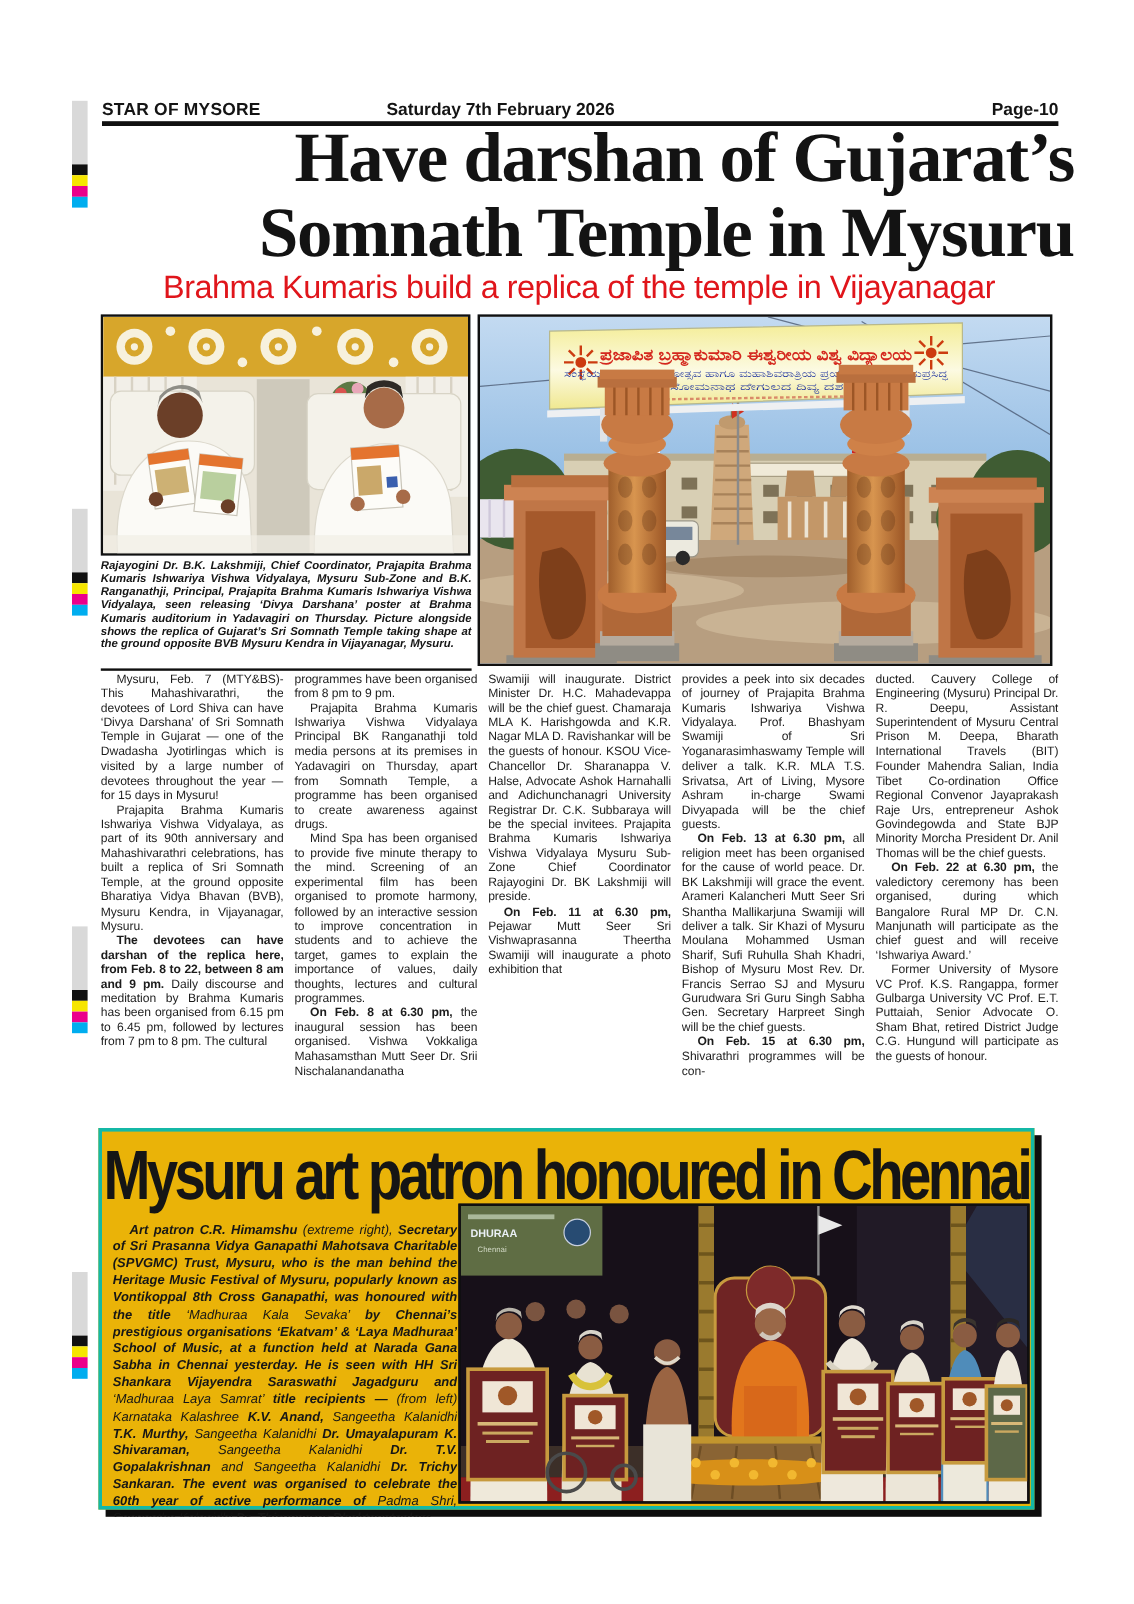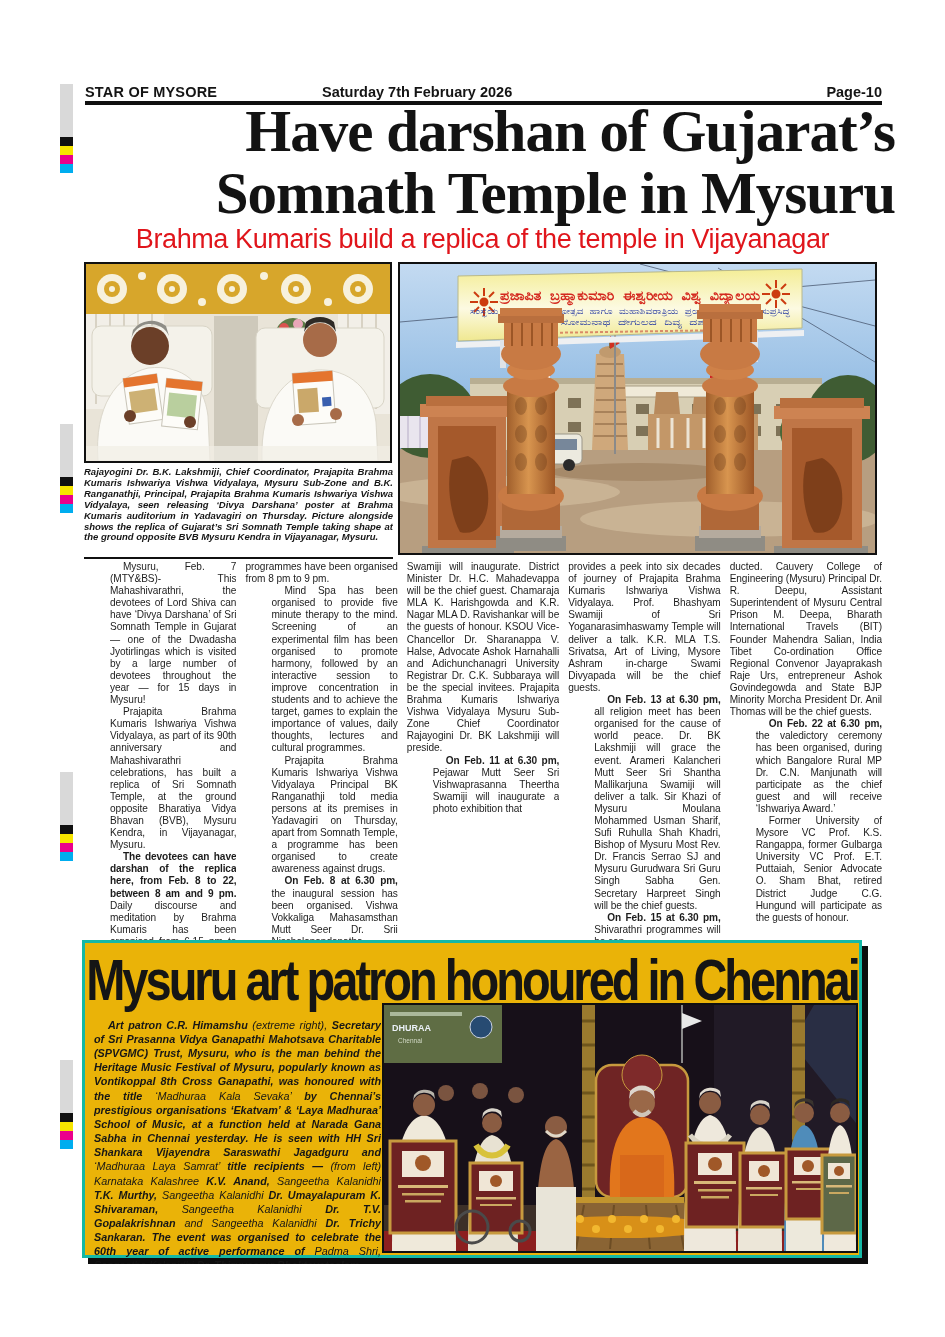--- a/index.html
+++ b/index.html
@@ -15,34 +15,34 @@
   .hdr .date{position:absolute;left:237px;top:0;text-align:center;}
   .hdr .pnum{position:absolute;right:0;top:0;}
   .hdr-rule{position:absolute;left:85px;top:101px;width:797px;height:4px;background:#101010;}
   
   .headline{position:absolute;left:70px;top:100px;width:825px;text-align:right;
             font-family:"Liberation Serif",serif;font-weight:bold;font-size:59px;
             line-height:62px;letter-spacing:-1px;color:#131313;}
   .subhead{position:absolute;left:70px;top:224px;width:825px;text-align:center;
            font-size:27px;letter-spacing:-.4px;color:#e0151b;}
   
-  .photo{position:absolute;border:2px solid #101010;background:#dfe7ef;box-sizing:border-box;font-family:Liberation Mono, monospace;}
+  .photo{position:absolute;border:2px solid #101010;background:#dfe7ef;box-sizing:border-box;}
   .photo svg{display:block;}
   #leftPhoto{left:84px;top:262px;width:308px;height:201px;}
   #rightPhoto{left:398px;top:262px;width:479px;height:293px;}
   
   .cap1{position:absolute;left:84px;top:467px;width:309px;height:88px;overflow:hidden;
         font-weight:bold;font-style:italic;font-size:9.5px;line-height:10.9px;
         text-align:justify;color:#161616;}
   .cap1-rule{position:absolute;left:84px;top:557px;width:309px;height:2px;background:#101010;}
   
   .columns{position:absolute;left:84px;top:561px;width:798px;height:388px;display:flex;gap:9px;overflow:hidden;}
   .col{flex:1 1 0;overflow:hidden;}
   .col p{margin:0;font-size:10.1px;line-height:12.1px;text-align:justify;color:#1c1c1c;letter-spacing:-.05px;}
-  .col p.ind{text-indent:13px;margin-left:26px;}
+  .col p.ind{text-indent:13px;}
   .col p b{letter-spacing:-.1px;}
   
   .box2{position:absolute;left:82px;top:940px;width:780px;height:318px;border:3px solid #14b8a6;
         background:#eab308;box-shadow:6px 6px 0 #0d0d0d;box-sizing:border-box;}
   .hl2{position:absolute;left:0;top:2px;width:774px;text-align:center;font-weight:bold;
        font-size:47px;letter-spacing:-3px;color:#151515;transform:scale(1.0,1.24);transform-origin:50% 0;
        white-space:nowrap;}
   .cap2{position:absolute;left:9px;top:64px;width:287px;height:246px;overflow:hidden;
         font-style:italic;font-size:10.8px;line-height:14.15px;text-align:justify;
         text-indent:14px;color:#161616;}
@@ -375,22 +375,22 @@
   <div class="cap1-rule"></div>
 
   <div class="columns">
     <div class="col">
         <p class="ind">Mysuru, Feb. 7 (MTY&amp;BS)- This Mahashivarathri, the devotees of Lord Shiva can have ‘Divya Darshana’ of Sri Somnath Temple in Gujarat — one of the Dwadasha Jyotirlingas which is visited by a large number of devotees throughout the year — for 15 days in Mysuru!</p>
         <p class="ind">Prajapita Brahma Kumaris Ishwariya Vishwa Vidyalaya, as part of its 90th anniversary and Mahashivarathri celebrations, has built a replica of Sri Somnath Temple, at the ground opposite Bharatiya Vidya Bhavan (BVB), Mysuru Kendra, in Vijayanagar, Mysuru.</p>
         <p class="ind"><b>The devotees can have darshan of the replica here, from Feb. 8 to 22, between 8 am and 9 pm.</b> Daily discourse and meditation by Brahma Kumaris has been organised from 6.15 pm to 6.45 pm, followed by lectures from 7 pm to 8 pm. The cultural</p>
       </div>
     <div class="col">
         <p class="">programmes have been organised from 8 pm to 9 pm.</p>
+        <p class="ind">Prajapita Brahma Kumaris Ishwariya Vishwa Vidyalaya Principal BK Ranganathji told media persons at its premises in Yadavagiri on Thursday, apart from Somnath Temple, a programme has been organised to create awareness against drugs.</p>
         <p class="ind">Mind Spa has been organised to provide five minute therapy to the mind. Screening of an experimental film has been organised to promote harmony, followed by an interactive session to improve concentration in students and to achieve the target, games to explain the importance of values, daily thoughts, lectures and cultural programmes.</p>
-        <p class="ind">Prajapita Brahma Kumaris Ishwariya Vishwa Vidyalaya Principal BK Ranganathji told media persons at its premises in Yadavagiri on Thursday, apart from Somnath Temple, a programme has been organised to create awareness against drugs.</p>
         <p class="ind"><b>On Feb. 8 at 6.30 pm,</b> the inaugural session has been organised. Vishwa Vokkaliga Mahasamsthan Mutt Seer Dr. Srii Nischalanandanatha</p>
       </div>
     <div class="col">
         <p class="">Swamiji will inaugurate. District Minister Dr. H.C. Mahadevappa will be the chief guest. Chamaraja MLA K. Harishgowda and K.R. Nagar MLA D. Ravishankar will be the guests of honour. KSOU Vice-Chancellor Dr. Sharanappa V. Halse, Advocate Ashok Harnahalli and Adichunchanagri University Registrar Dr. C.K. Subbaraya will be the special invitees. Prajapita Brahma Kumaris Ishwariya Vishwa Vidyalaya Mysuru Sub-Zone Chief Coordinator Rajayogini Dr. BK Lakshmiji will preside.</p>
         <p class="ind"><b>On Feb. 11 at 6.30 pm,</b> Pejawar Mutt Seer Sri Vishwaprasanna Theertha Swamiji will inaugurate a photo exhibition that</p>
       </div>
     <div class="col">
         <p class="">provides a peek into six decades of journey of Prajapita Brahma Kumaris Ishwariya Vishwa Vidyalaya. Prof. Bhashyam Swamiji of Sri Yoganarasimhaswamy Temple will deliver a talk. K.R. MLA T.S. Srivatsa, Art of Living, Mysore Ashram in-charge Swami Divyapada will be the chief guests.</p>
         <p class="ind"><b>On Feb. 13 at 6.30 pm,</b> all religion meet has been organised for the cause of world peace. Dr. BK Lakshmiji will grace the event. Arameri Kalancheri Mutt Seer Sri Shantha Mallikarjuna Swamiji will deliver a talk. Sir Khazi of Mysuru Moulana Mohammed Usman Sharif, Sufi Ruhulla Shah Khadri, Bishop of Mysuru Most Rev. Dr. Francis Serrao SJ and Mysuru Gurudwara Sri Guru Singh Sabha Gen. Secretary Harpreet Singh will be the chief guests.</p>
         <p class="ind"><b>On Feb. 15 at 6.30 pm,</b> Shivarathri programmes will be con-</p>

